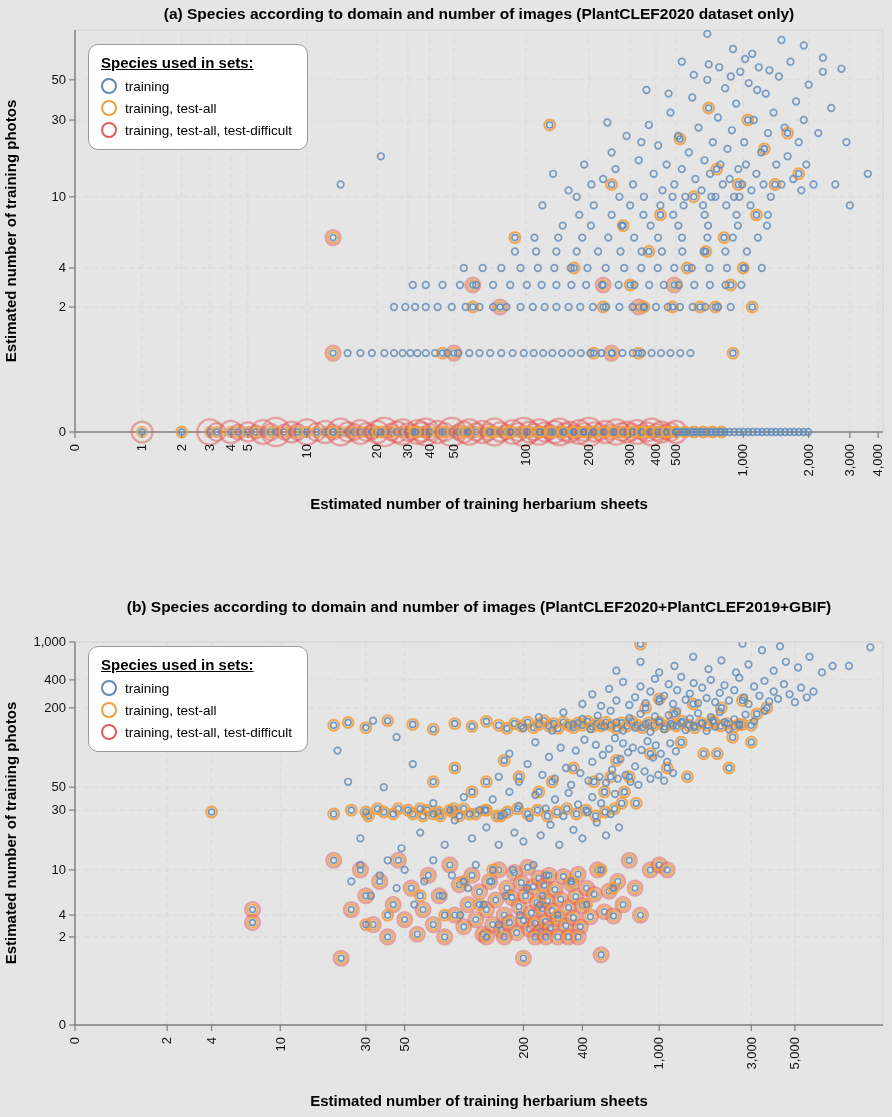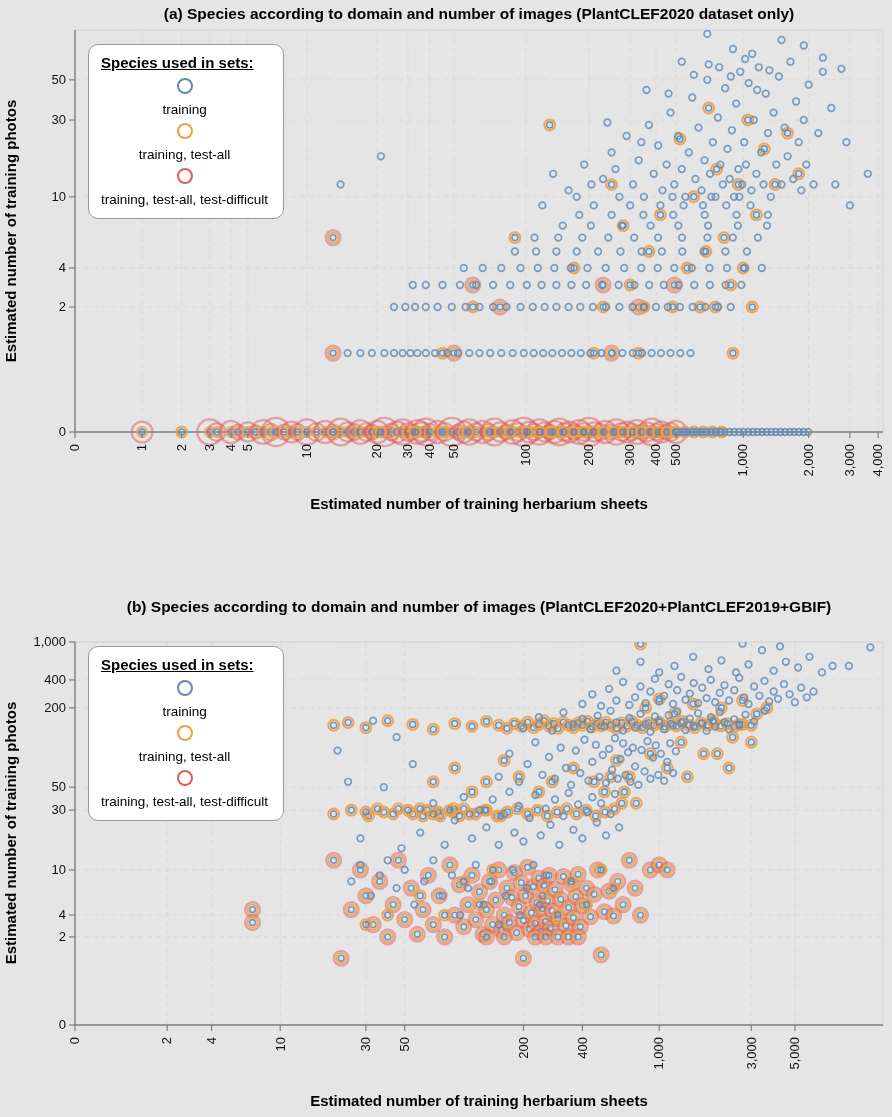--- a/index.html
+++ b/index.html
@@ -9,21 +9,21 @@
   .grid line{stroke:#d9d9d9;stroke-width:1;stroke-dasharray:5 4;}
   .panel{stroke:#d4d4d4;stroke-width:1.2;fill:none;}
   .axis{stroke:#7d7d7d;stroke-width:1.4;}
   .tick{stroke:#7d7d7d;stroke-width:1.2;}
   .ticklabels text{font:13px "Liberation Sans",sans-serif;fill:#111;}
   .title{font:bold 15.5px "Liberation Sans",sans-serif;fill:#000;text-anchor:middle;}
   .axtitle{font:bold 15px "Liberation Sans",sans-serif;fill:#000;text-anchor:middle;}
   .legend{position:absolute;background:#ffffff;border:1.6px solid #9a9a9a;border-radius:10px;
           padding:9px 15px 11px 12px;display:flex;flex-direction:column;gap:6px;z-index:5;}
   .legend-title{font:bold 15px "Liberation Sans",sans-serif;color:#000;margin-bottom:1px;text-decoration:underline;}
-  .legend-item{display:flex;align-items:center;gap:8px;font:13.5px "Liberation Sans",sans-serif;color:#000;flex-direction:column;}
+  .legend-item{display:flex;align-items:center;gap:8px;font:13.5px "Liberation Sans",sans-serif;color:#000;}
   .swatch{width:12px;height:12px;border-radius:50%;border:2.3px solid #888;flex:0 0 auto;background:#fff;}
 </style>
 </head>
 <body>
 
 <div class="page">
 
   <section class="chart" style="height:560px">
     <svg width="892" height="560">
       <text class="title" x="479" y="19">(a) Species according to domain and number of images (PlantCLEF2020 dataset only)</text>

